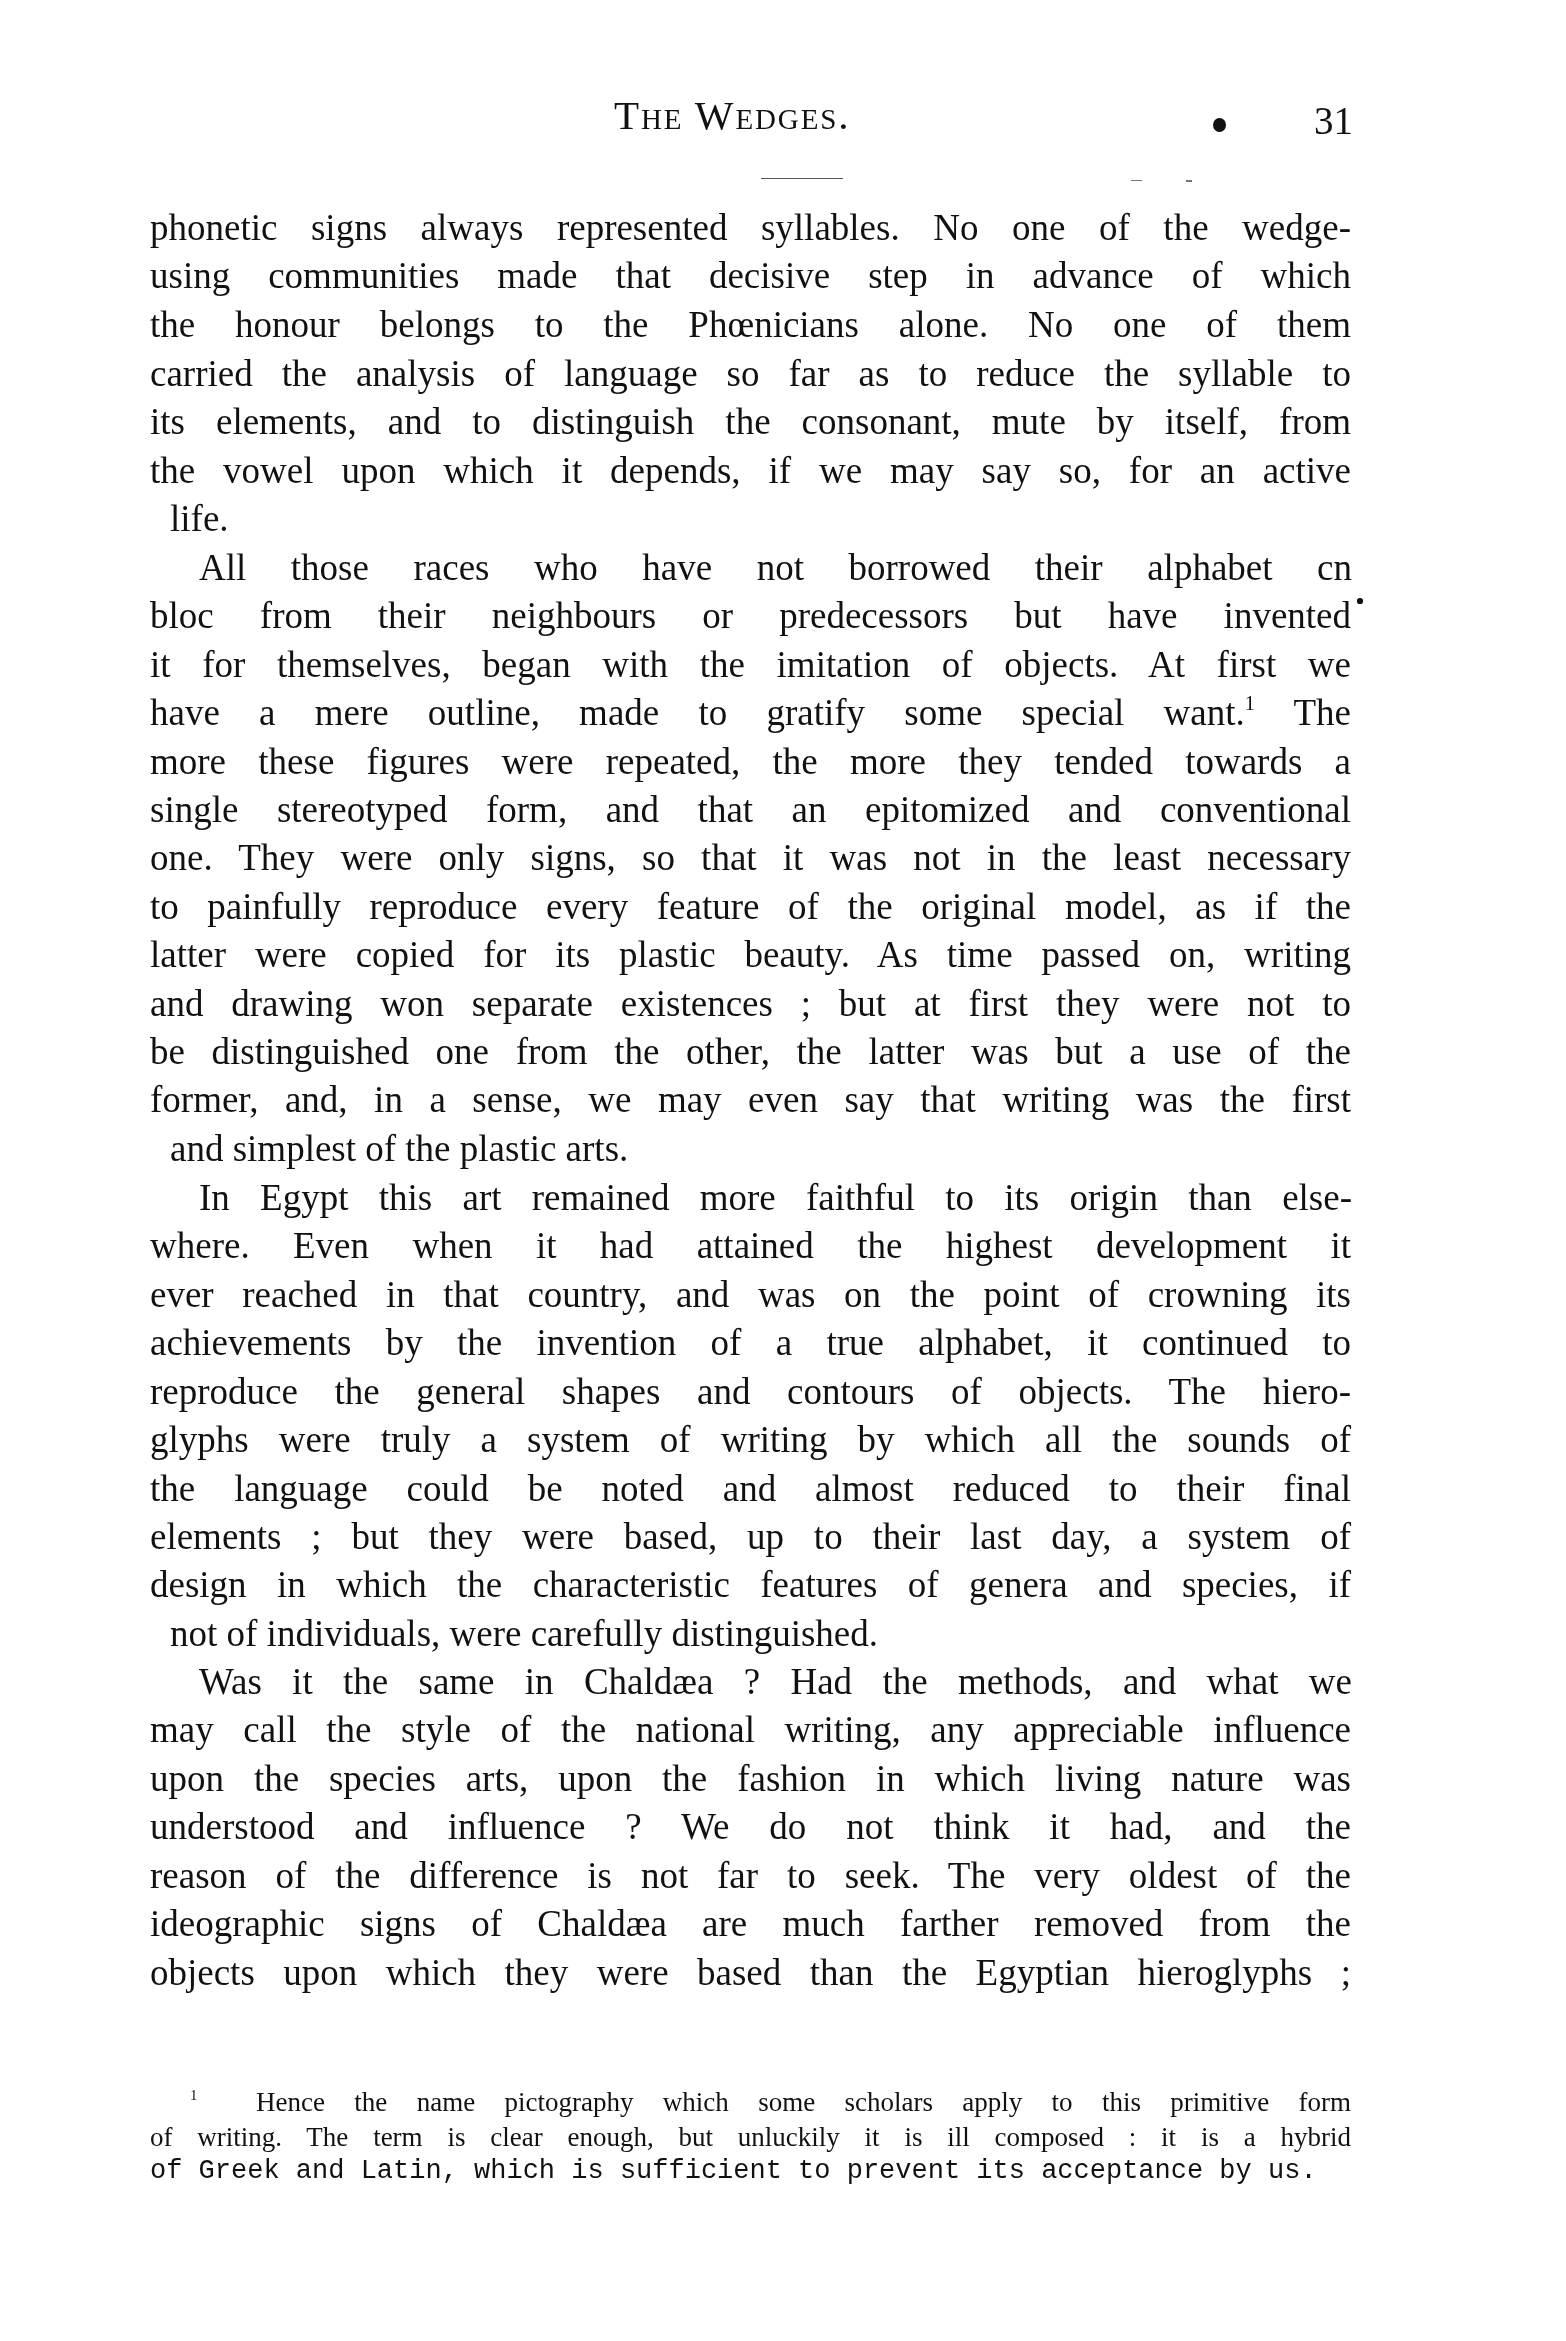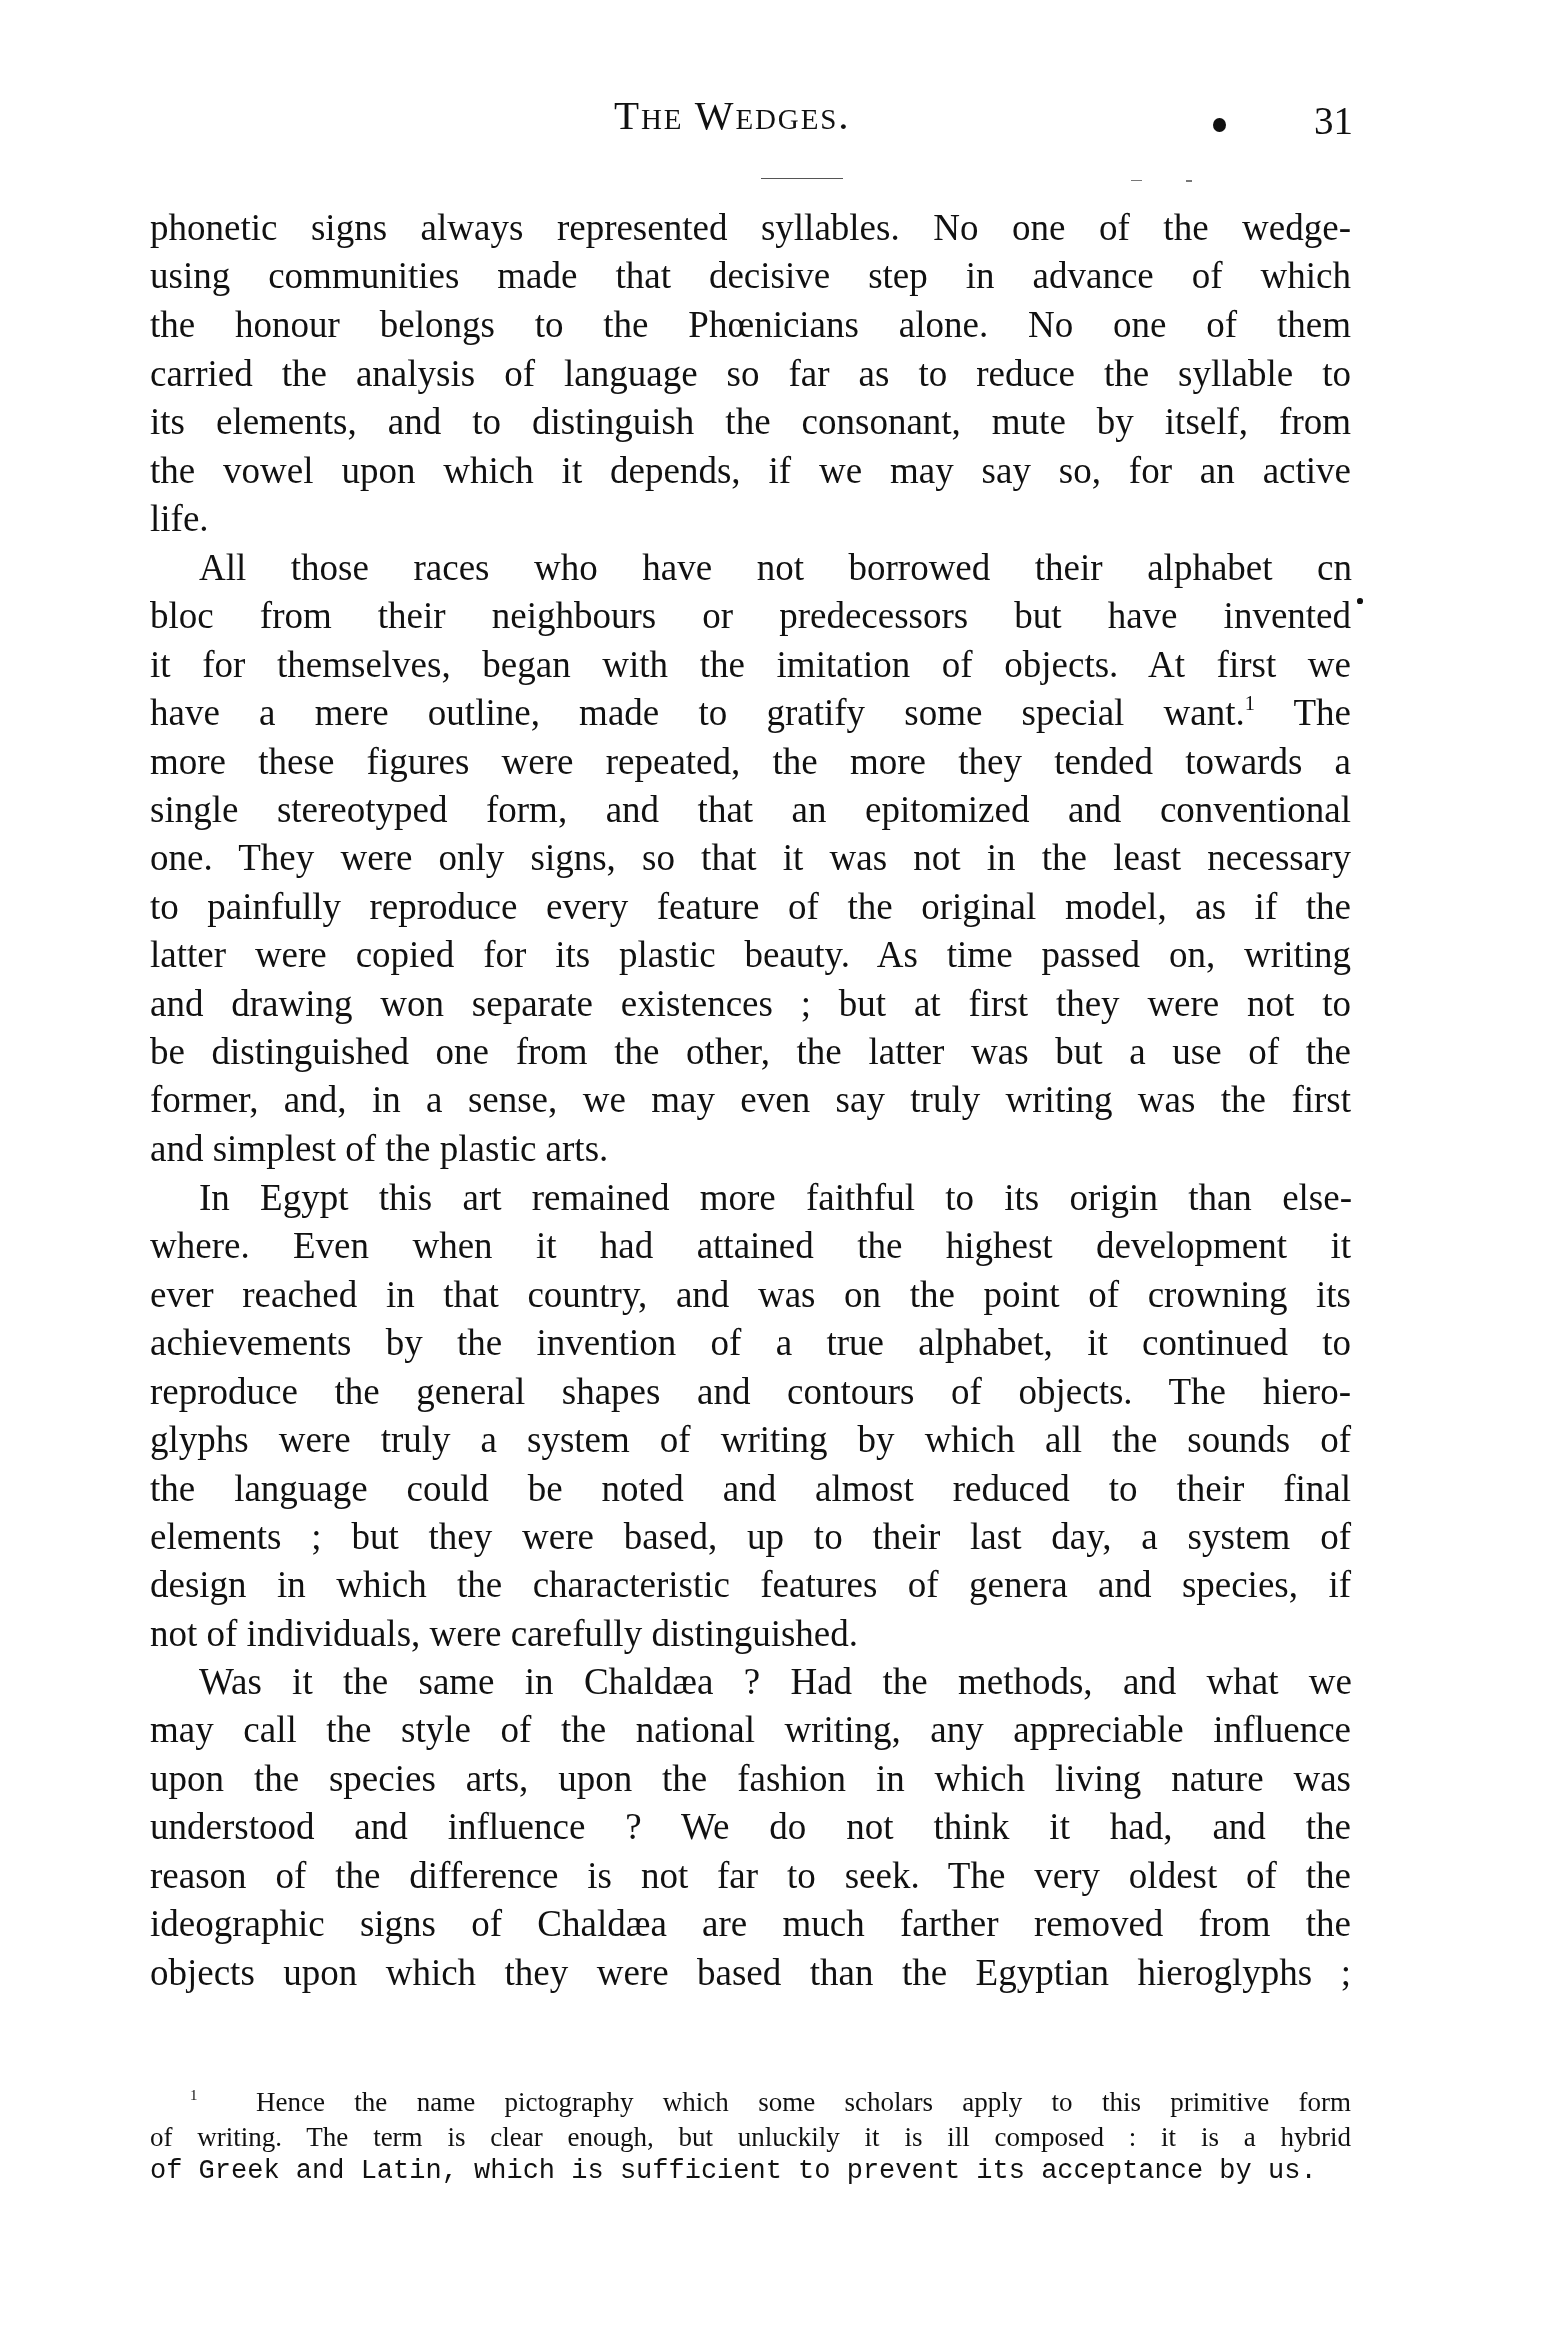--- a/index.html
+++ b/index.html
@@ -4,21 +4,21 @@
 <style>
   html, body { margin:0; padding:0; background:#ffffff; }
   body { width:1567px; height:2342px; position:relative; overflow:hidden; }
   .page { position:absolute; left:0; top:0; width:1567px; height:2342px; background:#ffffff; color:#111111; font-family:"Liberation Serif", "DejaVu Serif", serif; }
   .running-head { position:absolute; left:614px; top:95px; font-size:41px; letter-spacing:1.9px; line-height:1; font-variant:small-caps; white-space:nowrap; }
   .bullet { position:absolute; left:1213px; top:118px; width:12.7px; height:14px; border-radius:50%; background:#111; }
   .page-num { position:absolute; left:1314px; top:101px; font-size:39px; line-height:1;text-align:right; }
   .head-rule { position:absolute; left:761px; top:178px; width:82px; height:1.3px; background:#555; }
   .speck { position:absolute; height:1.3px; background:#777; }
   .line { position:absolute; left:150px; width:1201px; font-size:37px; line-height:48px; height:48px; white-space:nowrap; text-align:justify; text-align-last:justify; }
-  .line.last { text-align-last:left; }
+  .line.last { text-align-last:left;margin-left:20px; }
   .line.indent { left:199px; width:1153px; }
   .fn { position:absolute; left:150px; width:1201px; font-size:27px; line-height:34px; height:34px; white-space:nowrap; text-align:justify; text-align-last:justify; }
   .fn.last { text-align-last:left;font-family:Liberation Mono, monospace; }
   .fn.indent { left:190px; width:1161px; }
   .it { }
   sup { font-size:0.55em; line-height:0; vertical-align:0.75em; }
   .dot { position:absolute; width:5.7px; height:5.7px; border-radius:50%; background:#111; }
 </style>
 </head>
 <body>
@@ -48,21 +48,21 @@
     <div class="line" style="top:592px"><span class="it">bloc</span> <span>from their neighbours or predecessors but have invented</span></div>
     <div class="line" style="top:641px">it for themselves, began with the imitation of objects.  At first we</div>
     <div class="line" style="top:689px"><span>have a mere outline, made to gratify some special want.</span><sup>1</sup> <span>The</span></div>
     <div class="line" style="top:738px">more these figures were repeated, the more they tended towards a</div>
     <div class="line" style="top:786px">single stereotyped form, and that an epitomized and conventional</div>
     <div class="line" style="top:834px">one.  They were only signs, so that it was not in the least necessary</div>
     <div class="line" style="top:883px">to painfully reproduce every feature of the original model, as if the</div>
     <div class="line" style="top:931px">latter were copied for its plastic beauty.  As time passed on, writing</div>
     <div class="line" style="top:980px">and drawing won separate existences ; but at first they were not to</div>
     <div class="line" style="top:1028px">be distinguished one from the other, the latter was but a use of the</div>
-    <div class="line" style="top:1076px">former, and, in a sense, we may even say truly writing was the first</div>
+    <div class="line" style="top:1076px">former, and, in a sense, we may even say that writing was the first</div>
     <div class="line last" style="top:1125px">and simplest of the plastic arts.</div>
   </div>
 
   <div>
     <div class="line indent" style="top:1174px">In Egypt this art remained more faithful to its origin than else-</div>
     <div class="line" style="top:1222px">where.  Even when it had attained the highest development it</div>
     <div class="line" style="top:1271px">ever reached in that country, and was on the point of crowning its</div>
     <div class="line" style="top:1319px">achievements by the invention of a true alphabet, it continued to</div>
     <div class="line" style="top:1368px">reproduce the general shapes and contours of objects.  The hiero-</div>
     <div class="line" style="top:1416px">glyphs were truly a system of writing by which all the sounds of</div>

